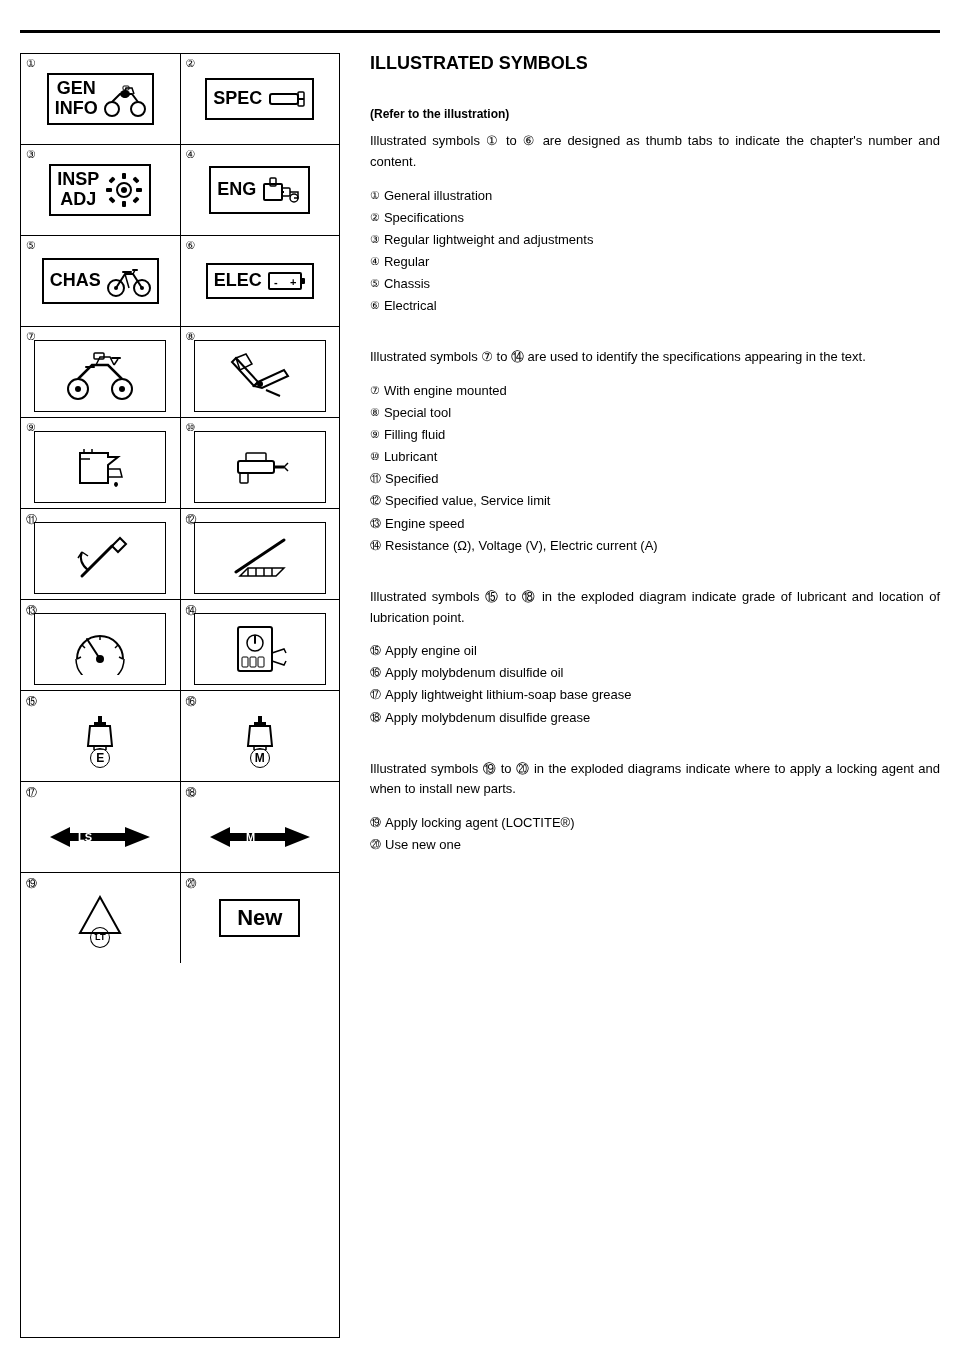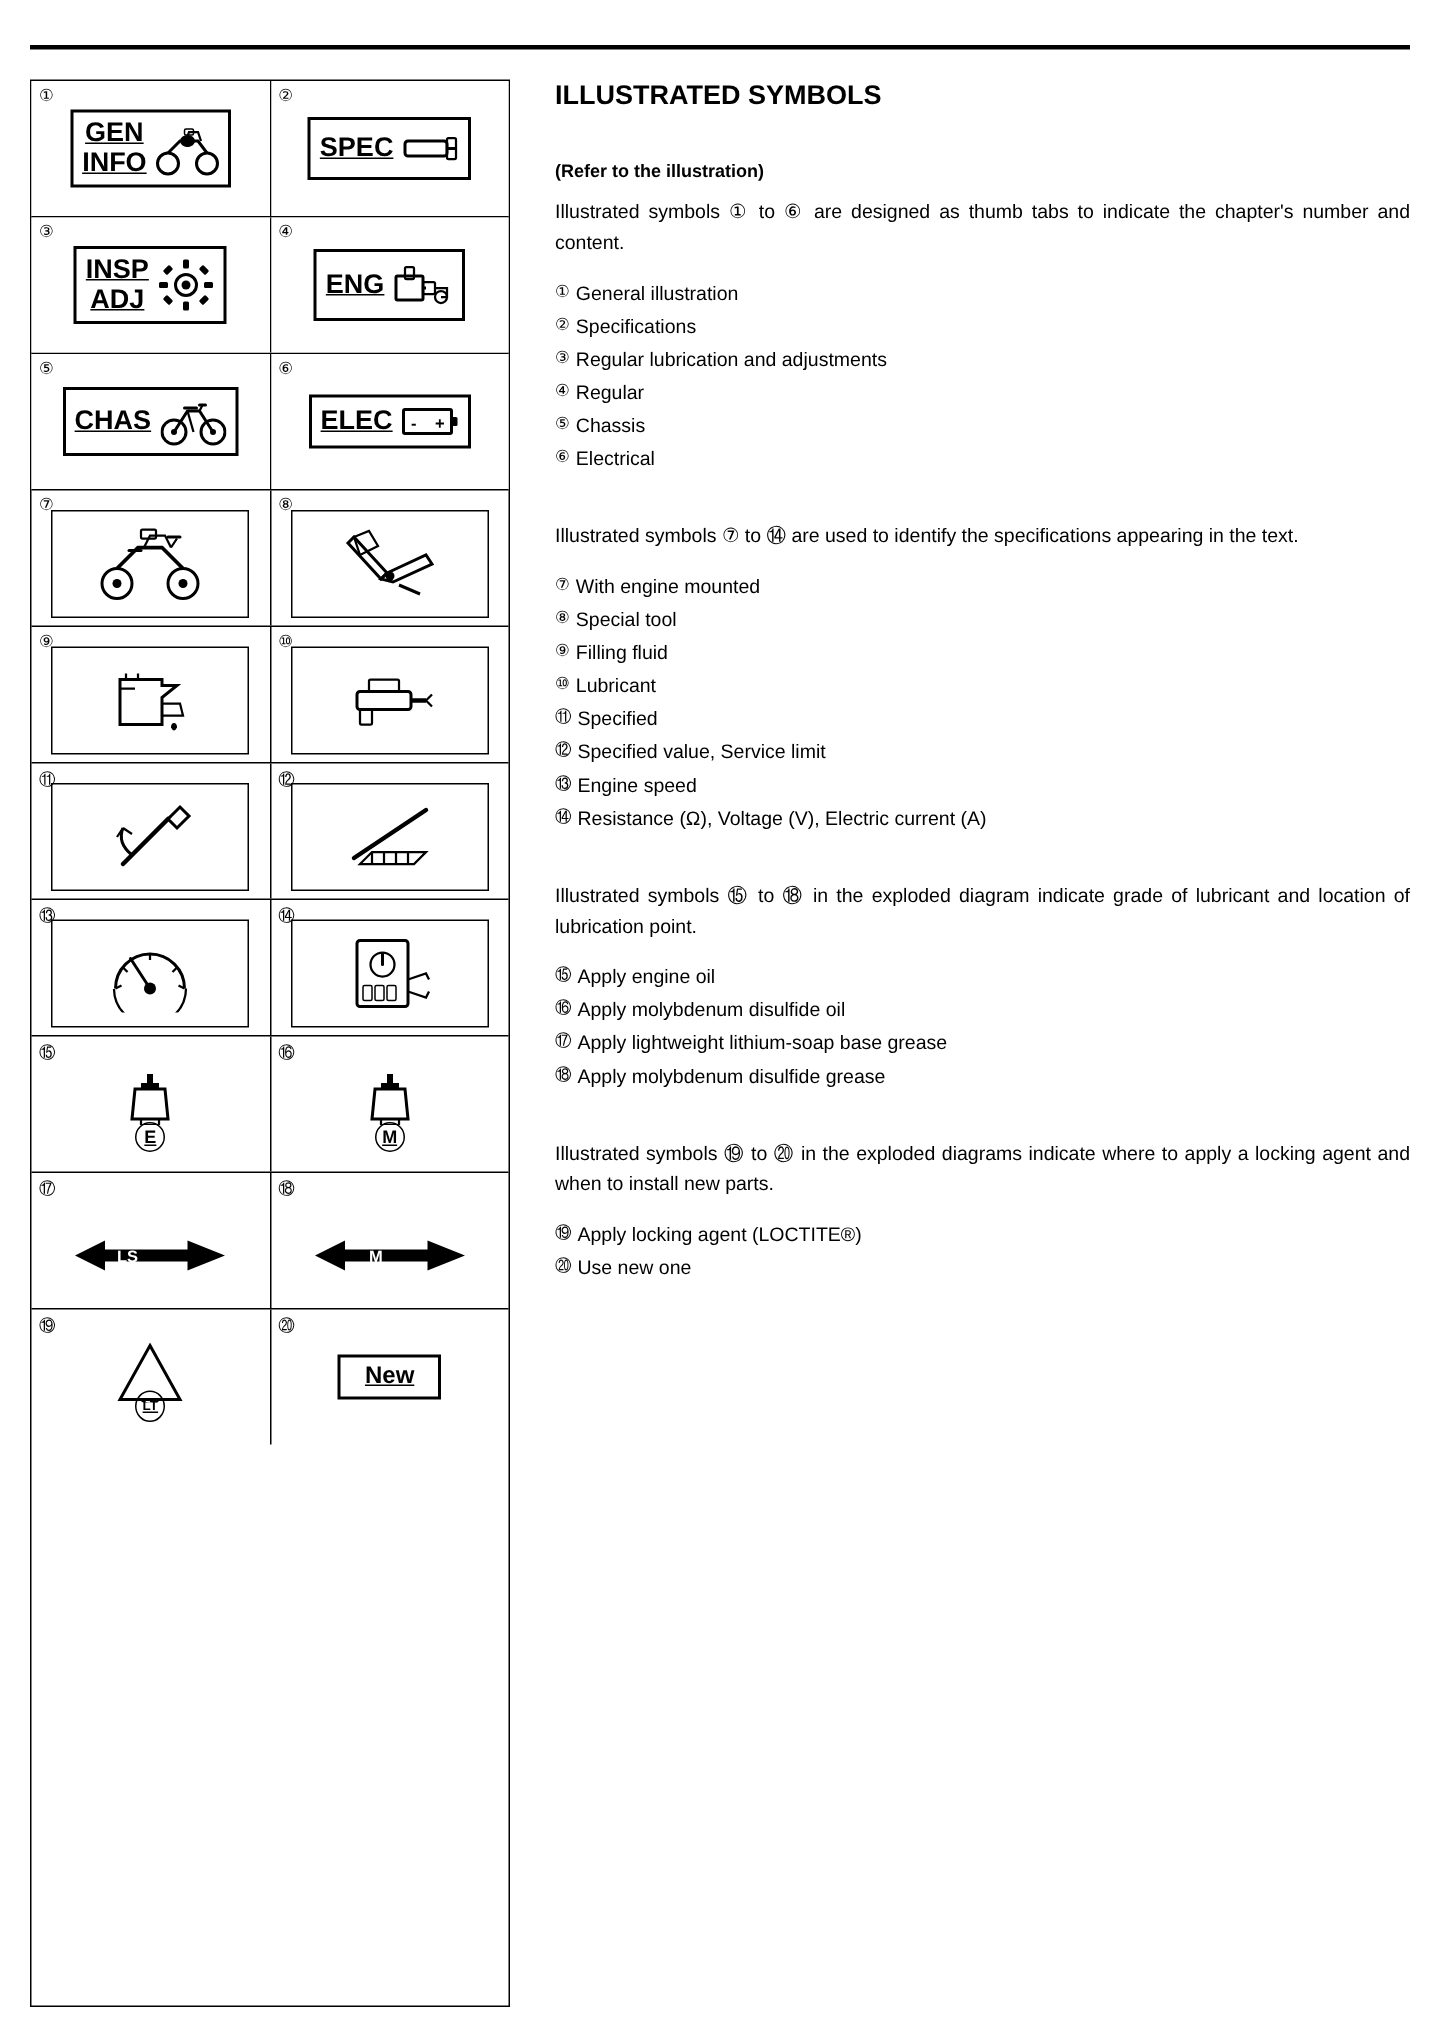--- a/index.html
+++ b/index.html
@@ -66,21 +66,20 @@
       top: 3px;
       left: 5px;
       font-family: Arial;
     }
     .cell-content {
       width: 100%;
       height: 100%;
       display: flex;
       align-items: center;
       justify-content: center;
-      text-decoration: underline;
     }
     
     .tab-cell {
       background: #fff;
     }
     .tab-box {
       border: 2px solid #000;
       display: flex;
       align-items: center;
       justify-content: center;
@@ -130,21 +129,21 @@
       margin-top: 30px;
     }
     
     .lub-cell {
       height: 90px;
     }
     
     .new-box {
       border: 2px solid #000;
       padding: 4px 16px;
-      font-size: 16px;
+      font-size: 22px;
       font-weight: bold;
       background: #fff;
     }
   </style>
 </head>
 <body>
 
 <div class="page">
   <div class="top-border"></div>
 
@@ -506,21 +505,21 @@
         <div class="list-item">
           <span class="list-num">①</span>
           <span>General illustration</span>
         </div>
         <div class="list-item">
           <span class="list-num">②</span>
           <span>Specifications</span>
         </div>
         <div class="list-item">
           <span class="list-num">③</span>
-          <span>Regular lubrication and adjustments</span>
+          <span>Regular lightweight and adjustments</span>
         </div>
         <div class="list-item">
           <span class="list-num">④</span>
           <span>Regular</span>
         </div>
         <div class="list-item">
           <span class="list-num">⑤</span>
           <span>Chassis</span>
         </div>
         <div class="list-item">

